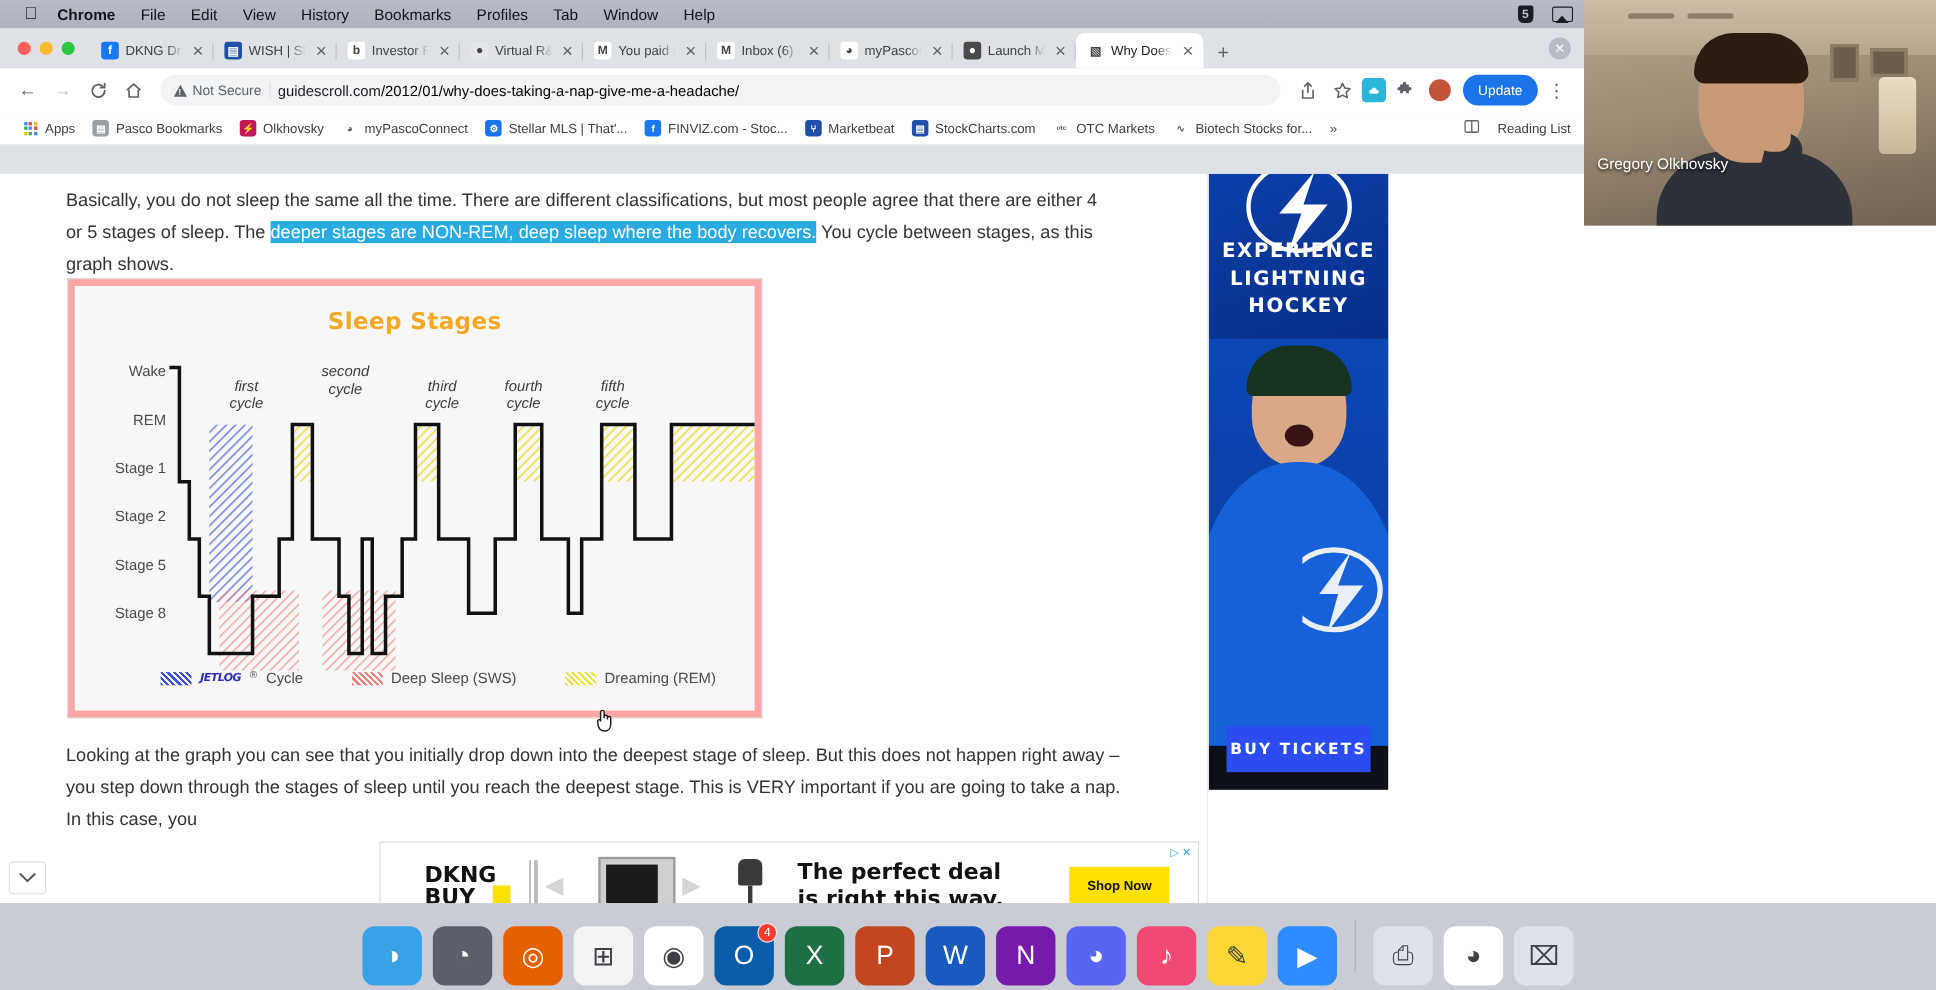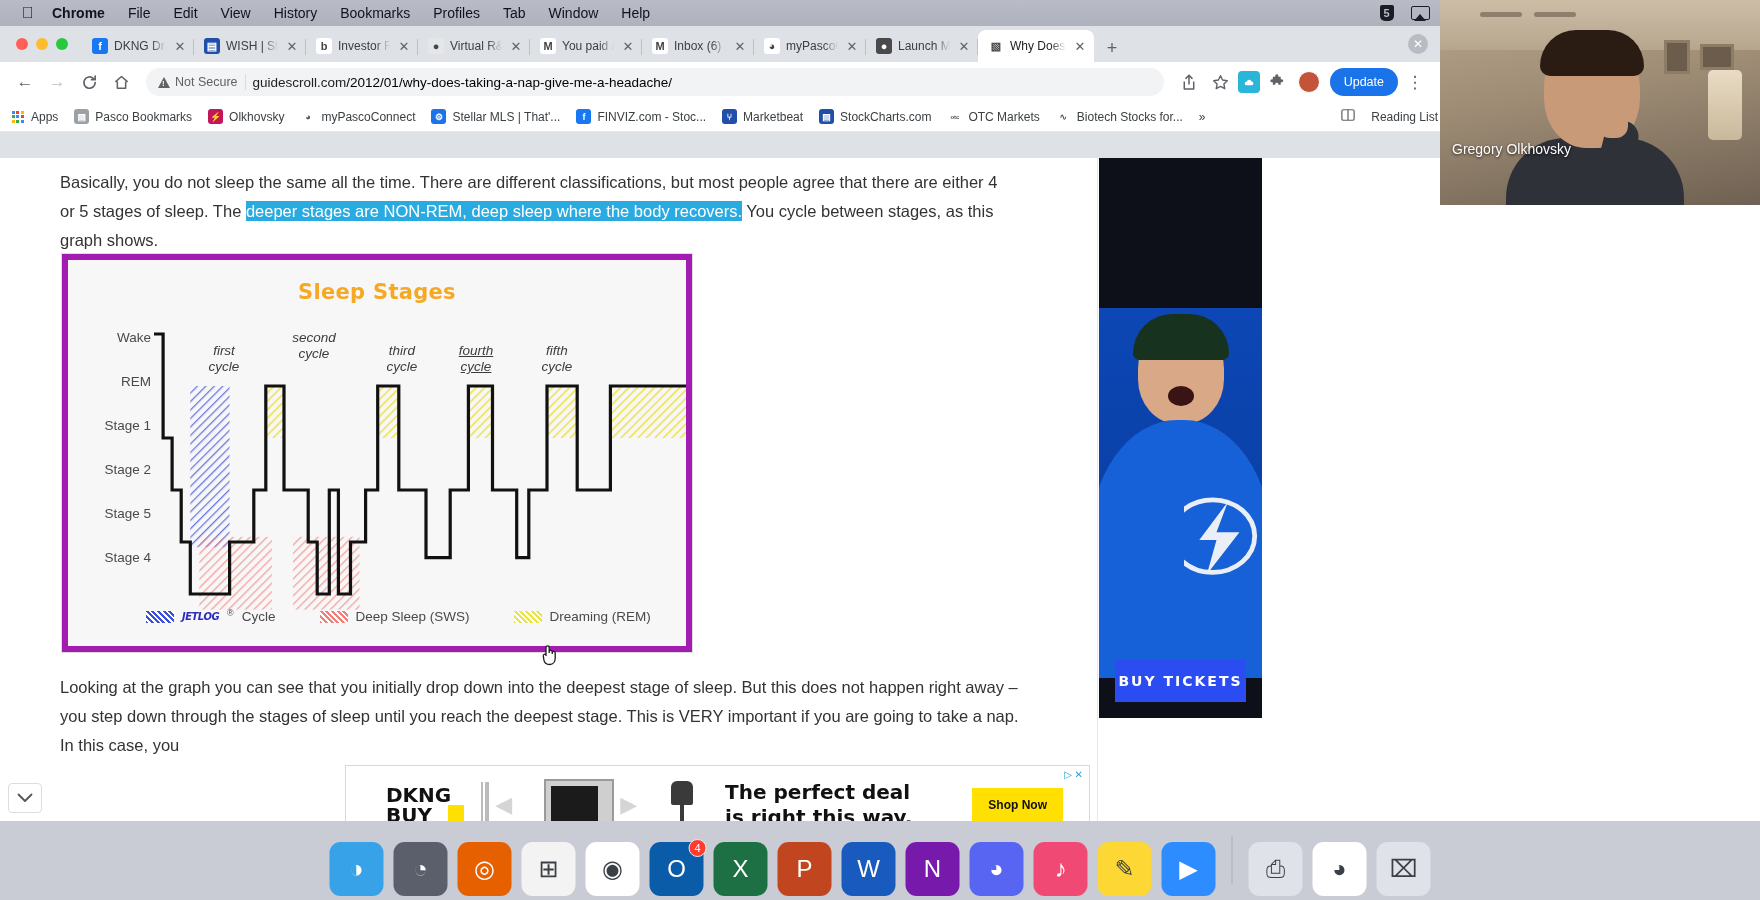--- a/index.html
+++ b/index.html
@@ -67,36 +67,36 @@
   .warntri::after{content:"!";position:absolute;left:-2px;top:2px;font-size:8px;color:#f1f3f4;font-weight:bold;}
   .vdiv { width:1px; height:16px; background:#dadce0; }
   .url { white-space:nowrap; overflow:hidden; }
   .url b { font-weight:400; color:#202124; }
   .url span { color:#000000; }
   .upd { height:28px; background:#1a73e8; color:#fff; border-radius:14px; font-size:12.5px; display:flex; align-items:center; padding:0 14px; margin-left:4px; white-space:nowrap;}
   .avat { width:22px; height:22px; border-radius:50%; background:#c2543a; border:1.5px solid #fff; }
   .extico { width:22px; height:22px; border-radius:4px; background:#29b6d8; display:flex; align-items:center; justify-content:center; }
 
   
-  .bmbar { height:30px; background:#fff; display:flex; align-items:center; padding:0 2px; gap:0; font-size:12px; color:#3c4043; border-bottom:1px solid #e6e8ea;}
+  .bmbar { height:30px; background:#fff; display:flex; align-items:center; padding:0 12px; gap:0; font-size:12px; color:#3c4043; border-bottom:1px solid #e6e8ea;}
   .bm { display:flex; align-items:center; gap:6px; padding:4px 8px; border-radius:4px; white-space:nowrap; }
   .bmico { width:15px; height:15px; border-radius:3px; display:flex; align-items:center; justify-content:center; font-size:9px; font-weight:bold; color:#fff; flex:0 0 15px;}
   .bmbar .rightbm { margin-left:auto; display:flex; align-items:center; gap:10px; }
   .readlist { display:flex; align-items:center; gap:16px; font-size:12px; }
   .grid9 { display:grid; grid-template-columns:repeat(3,3px); grid-template-rows:repeat(3,3px); gap:1.5px; }
   .grid9 i { background:#5f6368; display:block; width:3px; height:3px; }
 
   
   .page { position:absolute; top:132px; left:0; width:1440px; height:689px; background:#fff; overflow:hidden; }
   .content { position:absolute; left:0; top:0; width:1410px; }
   .para { font-family:"Liberation Sans", sans-serif; color:#333; font-size:16.5px; line-height:29px; padding:0 60px; width:1070px; }
   .hl { background:#29abe2; color:#fff; padding:1px 0; }
 
   
-  .figure { position:absolute; left:61px; top:95px; width:632px; height:400px; background:#a21caf; border:1px solid #dcdcdc; padding:6px; }
+  .figure { position:absolute; left:61px; top:95px; width:632px; height:400px; background:#fca5a5; border:1px solid #dcdcdc; padding:6px; }
   .fig-inner { width:100%; height:100%; background:#f7f7f7; position:relative; }
   .fig-title { position:absolute; left:0; right:0; top:20px; text-align:center; color:#f7a823; font-weight:bold; font-size:21px; font-family:"DejaVu Sans", sans-serif; letter-spacing:.3px;}
   .axlab { position:absolute; right:0; font-size:13.5px; color:#4a4a4a; text-align:center; white-space:nowrap; }
   .axcol { position:absolute; left:8px; top:70px; width:75px; height:260px; }
   .cyclab { position:absolute; font-style:italic; font-size:13.5px; color:#3c3c3c; text-align:center; line-height:16px; }
   .legend { position:absolute; left:78px; bottom:22px; display:flex; align-items:center; gap:44px; font-size:13.5px; color:#4a4a4a; }
   .lg { display:flex; align-items:center; gap:8px; }
   .sw { width:28px; height:12px; }
   .sw.blue { background: repeating-linear-gradient(45deg, #3b4fd8 0 2px, #fff 2px 4px); }
   .sw.red  { background: repeating-linear-gradient(45deg, #f0807a 0 2px, #fff 2px 4px); }
@@ -426,27 +426,27 @@
         <div class="figure">
           <div class="fig-inner">
             <div class="fig-title">Sleep Stages</div>
 
             <div class="axcol">
               <div class="axlab" style="top:0px;">Wake</div>
               <div class="axlab" style="top:44px;">REM</div>
               <div class="axlab" style="top:88px;">Stage 1</div>
               <div class="axlab" style="top:132px;">Stage 2</div>
               <div class="axlab" style="top:176px;">Stage 5</div>
-              <div class="axlab" style="top:220px;">Stage 4</div>
+              <div class="axlab" style="top:220px;">Stage 8</div>
             </div>
 
             <div class="cyclab" style="left:120px;top:83px;width:72px;">first<br>cycle</div>
             <div class="cyclab" style="left:207px;top:70px;width:78px;">second<br>cycle</div>
             <div class="cyclab" style="left:300px;top:83px;width:68px;">third<br>cycle</div>
-            <div class="cyclab" style="left:372px;top:83px;width:72px;text-decoration:underline;">fourth<br>cycle</div>
+            <div class="cyclab" style="left:372px;top:83px;width:72px;">fourth<br>cycle</div>
             <div class="cyclab" style="left:455px;top:83px;width:68px;">fifth<br>cycle</div>
 
             <svg id="hypno" width="620" height="388" viewBox="0 0 620 388" style="position:absolute;left:0;top:0;">
               <defs>
                 <pattern id="hb" width="6" height="6" patternTransform="rotate(45)" patternUnits="userSpaceOnUse">
                   <rect width="6" height="6" fill="#ffffff" opacity="0"></rect>
                     <line x1="0" y1="0" x2="0" y2="6" stroke="#3b4fd8" stroke-width="2.6" opacity=".75"></line>
                 </pattern>
                 <pattern id="hr" width="6" height="6" patternTransform="rotate(45)" patternUnits="userSpaceOnUse">
                   <line x1="0" y1="0" x2="0" y2="6" stroke="#f0807a" stroke-width="2.6" opacity=".7"></line>
@@ -491,20 +491,31 @@
           <svg width="20" height="24" viewBox="0 0 20 24">
               <path d="M6 13V4.4a1.6 1.6 0 013.2 0V10m0-1.2a1.5 1.5 0 013 0V11m0-1.1a1.5 1.5 0 013 0v5.4c0 3.4-2 6.2-5.4 6.2-3.2 0-5.6-1.9-6-5l-.5-3.6a1.5 1.5 0 012.8-.9" fill="#fff" stroke="#1b1b1b" stroke-width="1.3" stroke-linejoin="round"></path>
             </svg>
         </div>
 
         <p class="para" style="position:absolute;top:515px;width:1080px;">Looking at the graph you can see that you initially drop down into the deepest stage of sleep. But this does not happen right away – you step down through the stages of sleep until you reach the deepest stage. This is VERY important if you are going to take a nap. In this case, you</p>
       </div>
 
       <div class="rail">
         <div class="railad">
+          <div class="adtop">
+            <svg class="bolt" viewBox="0 0 120 110">
+              <ellipse cx="60" cy="50" rx="46" ry="40" fill="none" stroke="#fff" stroke-width="4"></ellipse>
+              <path d="M74 18L42 56h20l-12 36 36-44H64z" fill="#fff"></path>
+            </svg>
+            <div class="adhead">
+              <div>EXPERIENCE</div>
+              <div>LIGHTNING</div>
+              <div>HOCKEY</div>
+            </div>
+          </div>
           <div class="adphoto">
             <div class="head"></div>
             <div class="beanie"></div>
             <div class="mouth"></div>
             <div class="jersey"></div>
             <svg class="jbolt" viewBox="0 0 90 120">
               <ellipse cx="30" cy="58" rx="44" ry="38" fill="none" stroke="#e9eef7" stroke-width="5"></ellipse>
               <path d="M46 22L16 62h18l-10 36 34-44H34z" fill="#e9eef7"></path>
             </svg>
           </div>

